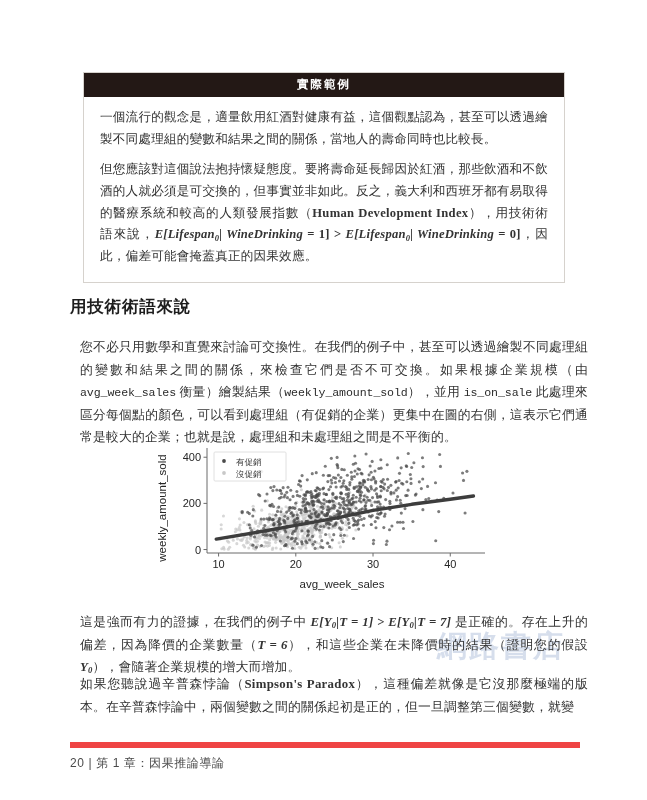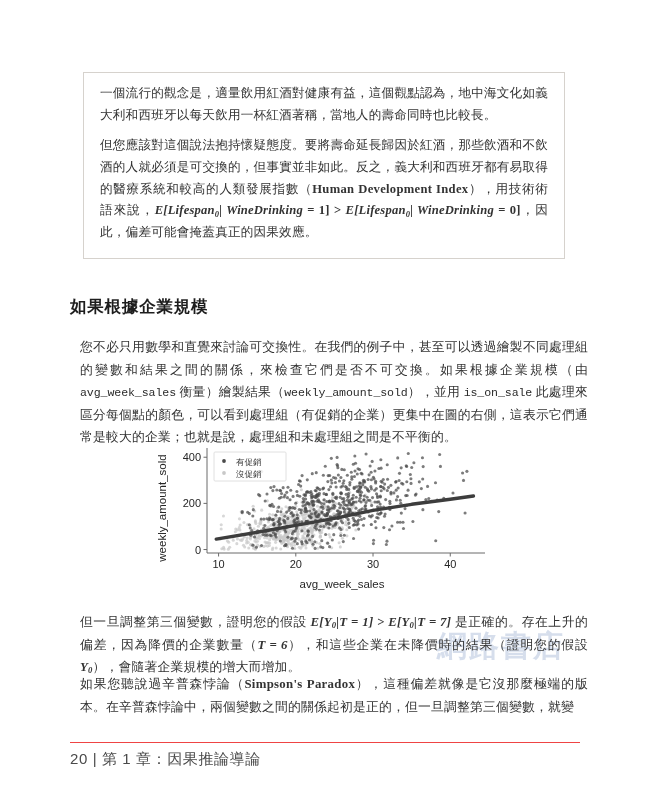--- a/index.html
+++ b/index.html
@@ -153,47 +153,48 @@
     height: 155px;
   }
   .chart-svg { display: block; }
 
   
   .footer {
     position: absolute;
     left: 70px;
     top: 742px;
     width: 510px;
-    border-top: 1px solid #ef4444;
+    border-top: 6px solid #ef4444;
     padding-top: 7px;
     font-family: "Liberation Sans", "DejaVu Sans", sans-serif;
-    font-size: 15px;
+    font-size: 12px;
     color: #4a4a4a;
     letter-spacing: 0.6px;
   }
 </style>
 </head>
 <body>
 
 <div class="page">
 
   <div class="watermark">網路書店</div>
 
   <div class="content">
 
     <div class="callout">
+      <div class="callout-bar">實際範例</div>
       <div class="callout-body">
 
-        <p class="callout-p">一個流行的觀念是，適量飲用紅酒對健康有益，這個觀點認為，地中海文化如義大利和西班牙以每天飲用一杯紅酒著稱，當地人的壽命同時也比較長。</p>
+        <p class="callout-p">一個流行的觀念是，適量飲用紅酒對健康有益，這個觀點認為，甚至可以透過繪製不同處理組的變數和結果之間的關係，當地人的壽命同時也比較長。</p>
 
         <p class="callout-p"><span>但您應該對這個說法抱持懷疑態度。要將壽命延長歸因於紅酒，那些飲酒和不飲酒的人就必須是可交換的，但事實並非如此。反之，義大利和西班牙都有易取得的醫療系統和較高的人類發展指數（</span><span class="eng">Human Development Index</span><span>），用技術術語來說，</span><span class="mathit"><span>E[Lifespan</span><sub>0</sub><span>| WineDrinking</span><span class="mathup"> = 1] &gt; </span></span><span class="mathit"><span>E[Lifespan</span><sub>0</sub><span>| WineDrinking</span><span class="mathup"> = 0]</span></span><span>，因此，偏差可能會掩蓋真正的因果效應。</span></p>
       </div>
     </div>
 
-    <div class="section-head">如果根據企業規模</div>
+    <div class="section-head">用技術術語來說</div>
 
     <p class="body-p" id="para-1"><span>您不必只用數學和直覺來討論可交換性。在我們的例子中，甚至可以透過繪製不同處理組的變數和結果之間的關係，來檢查它們是否不可交換。如果根據企業規模（由 </span><code>avg_week_sales</code><span> 衡量）繪製結果（</span><code>weekly_amount_sold</code><span>），並用 </span><code>is_on_sale</code><span> 此處理來區分每個點的顏色，可以看到處理組（有促銷的企業）更集中在圖的右側，這表示它們通常是較大的企業；也就是說，處理組和未處理組之間是不平衡的。</span></p>
 
     <div class="chart-wrap">
       <svg class="chart-svg" id="chart-svg" width="340" height="155" viewBox="0 0 340 155">
 
         <text id="ylabel-text" x="14" y="72" transform="rotate(-90 14 72)" text-anchor="middle" font-family="Liberation Sans, DejaVu Sans, sans-serif" font-size="11.5" fill="#262626">weekly_amount_sold</text>
 
         <text id="xlabel-text" x="190" y="152" text-anchor="middle" font-family="Liberation Sans, DejaVu Sans, sans-serif" font-size="11.5" fill="#262626">avg_week_sales</text>
 
@@ -1408,20 +1409,20 @@
         <g id="legend-group">
           <rect x="62" y="16" width="72" height="29" fill="#ffffff" fill-opacity="0.88" stroke="#d8d8d8" stroke-width="0.8" rx="1"></rect>
           <circle id="legend-dot-1" cx="72" cy="25" r="1.9" fill="#4a4a4a"></circle>
           <text id="legend-text-1" x="84" y="28.5" font-family="Liberation Sans, DejaVu Sans, sans-serif" font-size="8.5" fill="#333">有促銷</text>
           <circle id="legend-dot-2" cx="72" cy="37" r="1.9" fill="#c8c8c8"></circle>
           <text id="legend-text-2" x="84" y="40.5" font-family="Liberation Sans, DejaVu Sans, sans-serif" font-size="8.5" fill="#333">沒促銷</text>
         </g>
       </svg>
     </div>
 
-    <p class="body-p" id="para-2"><span>但一旦調整第三個變數，證明您的假設 </span><span class="mathit"><span>E[Y</span><sub>0</sub><span>|T = 1] &gt; E[Y</span><sub>0</sub><span>|T = 7]</span></span><span> 是正確的。存在上升的偏差，因為降價的企業數量（</span><span class="mathit">T = 6</span><span>），和這些企業在未降價時的結果（證明您的假設 </span><span class="mathit"><span>Y</span><sub>0</sub></span><span>），會隨著企業規模的增大而增加。</span></p>
+    <p class="body-p" id="para-2"><span>這是強而有力的證據，在我們的例子中 </span><span class="mathit"><span>E[Y</span><sub>0</sub><span>|T = 1] &gt; E[Y</span><sub>0</sub><span>|T = 7]</span></span><span> 是正確的。存在上升的偏差，因為降價的企業數量（</span><span class="mathit">T = 6</span><span>），和這些企業在未降價時的結果（證明您的假設 </span><span class="mathit"><span>Y</span><sub>0</sub></span><span>），會隨著企業規模的增大而增加。</span></p>
 
     <p class="body-p" id="para-3"><span>如果您聽說過辛普森悖論（</span><span class="eng">Simpson's Paradox</span><span>），這種偏差就像是它沒那麼極端的版本。在辛普森悖論中，兩個變數之間的關係起初是正的，但一旦調整第三個變數，就變</span></p>
 
     <div class="footer">20 | 第 1 章：因果推論導論</div>
 
   </div>
 </div>
 
 </body></html>

